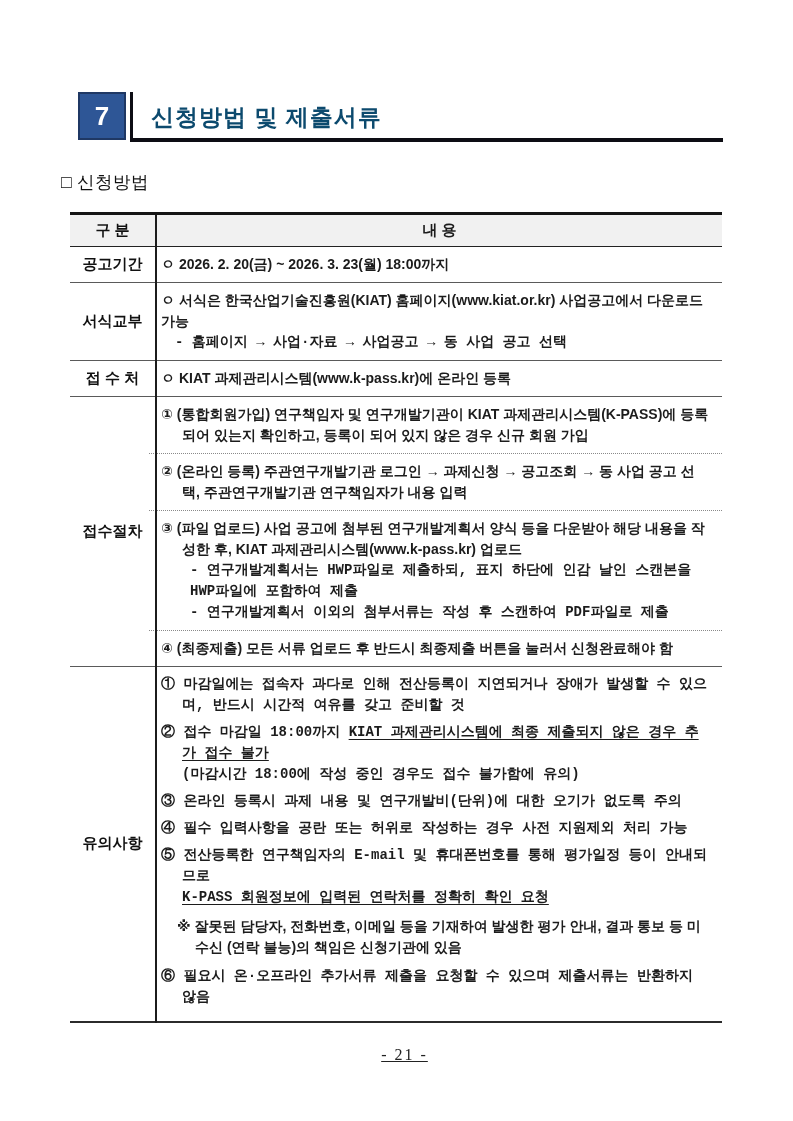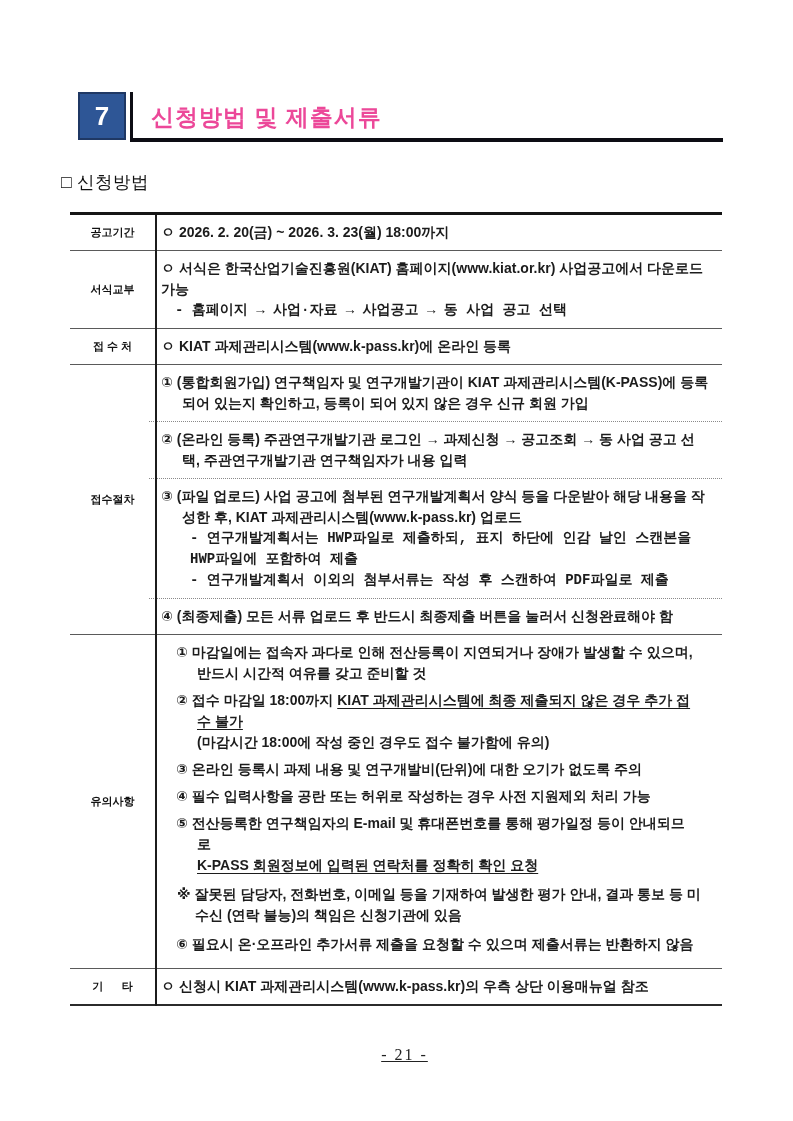--- a/index.html
+++ b/index.html
@@ -26,21 +26,21 @@
     font-size: 26px; font-weight: bold;
     display: flex; align-items: center; justify-content: center;
   }
   .title-block {
     position: absolute; left: 52px; top: 0;
     width: 593px; height: 50px;
     border-left: 3px solid #0d0d14;
     border-bottom: 4px solid #0d0d14;
   }
   .section-title {
-    font-size: 23px; font-weight: bold; color: #ec4899;
+    font-size: 23px; font-weight: bold; color: #0c4a6e;
     padding: 10px 0 0 18px;
     letter-spacing: 1px;
   }
 
   
   .subsection {
     position: absolute; left: 61px; top: 170px;
     font-family: "Liberation Serif", "DejaVu Serif", serif;
     font-size: 17.5px; color: #111;
     letter-spacing: 0.5px;
@@ -57,21 +57,21 @@
     font-size: 14px;
   }
   .main-table col.c-label { width: 86px; }
   .main-table tr { border-top: 1.6px solid #5a5a5a; }
   .main-table tr.head-row { border-top: none; }
   .main-table td, .main-table th { vertical-align: middle; }
   .label-cell {
     border-right: 2px solid #1c1c1c;
     text-align: center;
     font-weight: bold;
-    font-size: 11px;
+    font-size: 15px;
     color: #111;
     white-space: pre;
     padding: 6px 2px;
   }
   .head-row .label-cell, .head-row .content-cell {
     background: #f1f1f1;
     font-weight: bold;
     text-align: center;
     padding: 4px 2px;
     font-size: 15px;
@@ -88,21 +88,21 @@
   .num-item {
     padding-left: 21px;
     text-indent: -21px;
   }
   .num-item .wrap-indent { text-indent: 0; }
   .dotted-sep {
     border-bottom: 1.5px dotted #8a8a8a;
     margin: 7px -10px 7px -12px;
     height: 0;
   }
-  .notice-item { margin: 6px 15px; }
+  .notice-item { margin: 6px 0; font-family: Liberation Mono, monospace; }
   .notice-item:first-child { margin-top: 0; }
   .u { text-decoration: underline; text-underline-offset: 3px; }
   .note-item {
     margin: 8px 0;
     padding-left: 34px;
     text-indent: -18px;
   }
   .sub-dash { padding-left: 8px; text-indent: 0; font-family: Liberation Mono, monospace; }
 
   
@@ -130,20 +130,24 @@
 
   <div class="subsection">□ 신청방법</div>
 
   <table class="main-table">
     <colgroup>
         <col class="c-label">
         <col>
       </colgroup>
 
     <tbody>
+        <tr class="head-row">
+      <td class="label-cell">구 분</td>
+      <td class="content-cell">내 용</td>
+    </tr>
 
     <tr>
       <td class="label-cell">공고기간</td>
       <td class="content-cell">
         <div class="bullet-line">ㅇ 2026. 2. 20(금) ~ 2026. 3. 23(월) 18:00까지</div>
       </td>
     </tr>
 
 
     <tr>
@@ -190,24 +194,18 @@
         <div class="num-item notice-item">④ 필수 입력사항을 공란 또는 허위로 작성하는 경우 사전 지원제외 처리 가능</div>
         <div class="num-item notice-item">
           <div>⑤ 전산등록한 연구책임자의 E-mail 및 휴대폰번호를 통해 평가일정 등이 안내되므로</div>
           <div class="wrap-indent u">K-PASS 회원정보에 입력된 연락처를 정확히 확인 요청</div>
         </div>
         <div class="note-item">※ 잘못된 담당자, 전화번호, 이메일 등을 기재하여 발생한 평가 안내, 결과 통보 등 미수신 (연락 불능)의 책임은 신청기관에 있음</div>
         <div class="num-item notice-item">⑥ 필요시 온·오프라인 추가서류 제출을 요청할 수 있으며 제출서류는 반환하지 않음</div>
       </td>
     </tr>
 
-    <tr>
-      <td class="label-cell">기      타</td>
-      <td class="content-cell">
-        <div class="bullet-line">ㅇ 신청시 KIAT 과제관리시스템(www.k-pass.kr)의 우측 상단 이용매뉴얼 참조</div>
-      </td>
-    </tr>
   </tbody>
     </table>
 
   <div class="page-number">- 21 -</div>
 
 </div>
 
 </body></html>

